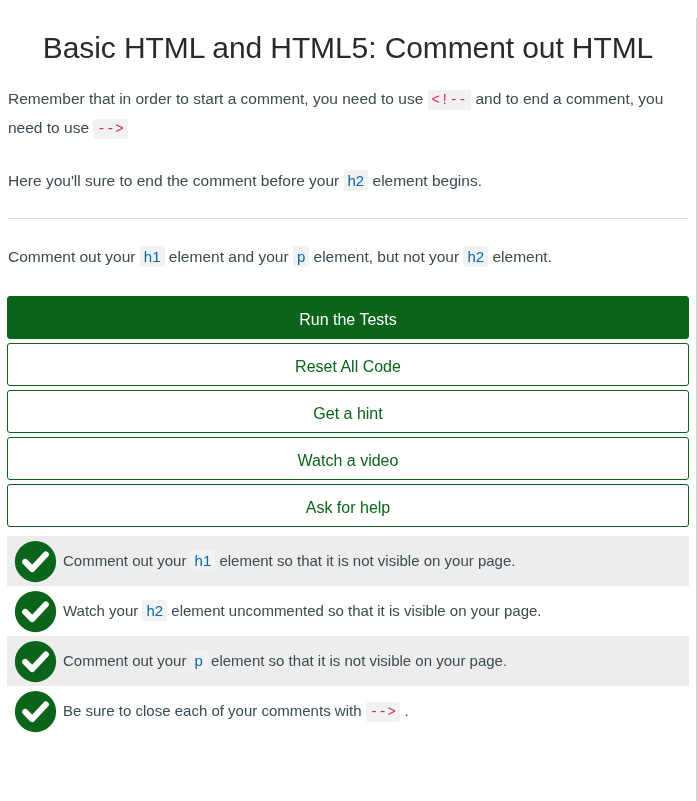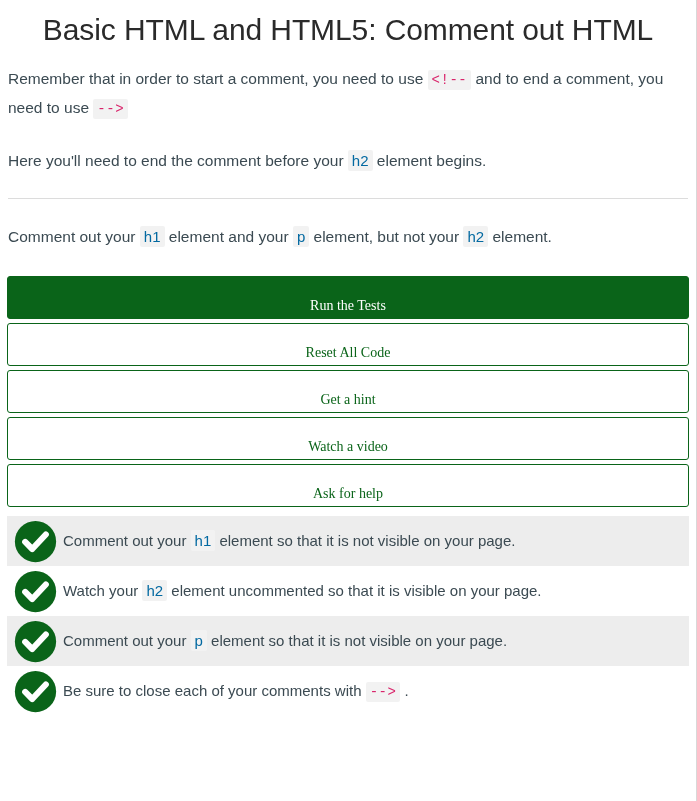--- a/index.html
+++ b/index.html
@@ -19,21 +19,21 @@
     width: 697px;
     height: 801px;
     box-sizing: border-box;
     border-right: 1px solid #d8d8d8;
     background: #fff;
     position: relative;
   }
 
   
   .title {
-    margin: 0;
+    margin: 18px;
     padding: 11px 8px 0 8px;
     text-align: center;
     font-size: 30px;
     line-height: 38px;
     font-weight: 400;
     color: #2a2a2a;
     letter-spacing: -0.1px;
   }
 
   
@@ -95,28 +95,28 @@
     flex-direction: column;
     gap: 4px;
   }
   .btn {
     display: block;
     width: 100%;
     box-sizing: border-box;
     height: 43px;
     line-height: 41px;
     text-align: center;
-    font-family: Liberation Serif, serif;
-    font-size: 14px;
+    font-family: Liberation Sans, sans-serif;
+    font-size: 16px;
     border-radius: 3px;
     border: 1px solid #0a6419;
     background: #ffffff;
     color: #0a6419;
     cursor: pointer;
-    padding: 8px;
+    padding: 2px;
   }
   .btn.primary {
     background: #0a6419;
     color: #ffffff;
     border-color: #0a6419;
   }
 
   
   .tests {
     margin-top: 9px;
@@ -156,21 +156,21 @@
 
 <div class="page">
 
   <h1 class="title">Basic HTML and HTML5: Comment out HTML</h1>
 
   <div class="instructions">
     <p class="para">
       <span>Remember that in order to start a comment, you need to use </span><code class="mono">&lt;!--</code><span> and to end a comment, you need to use </span><code class="mono">--&gt;</code>
     </p>
     <p class="para">
-      <span>Here you'll need to end the comment before your </span><code class="inline">h2</code><span> element begins.</span>
+      <span>Here you'll sure to end the comment before your </span><code class="inline">h2</code><span> element begins.</span>
     </p>
   </div>
 
   <hr class="divider">
 
   <div class="task-line">
     <span>Comment out your </span><code class="inline">h1</code><span> element and your </span><code class="inline">p</code><span> element, but not your </span><code class="inline">h2</code><span> element.</span>
   </div>
 
   <div class="buttons" id="buttons-container">

